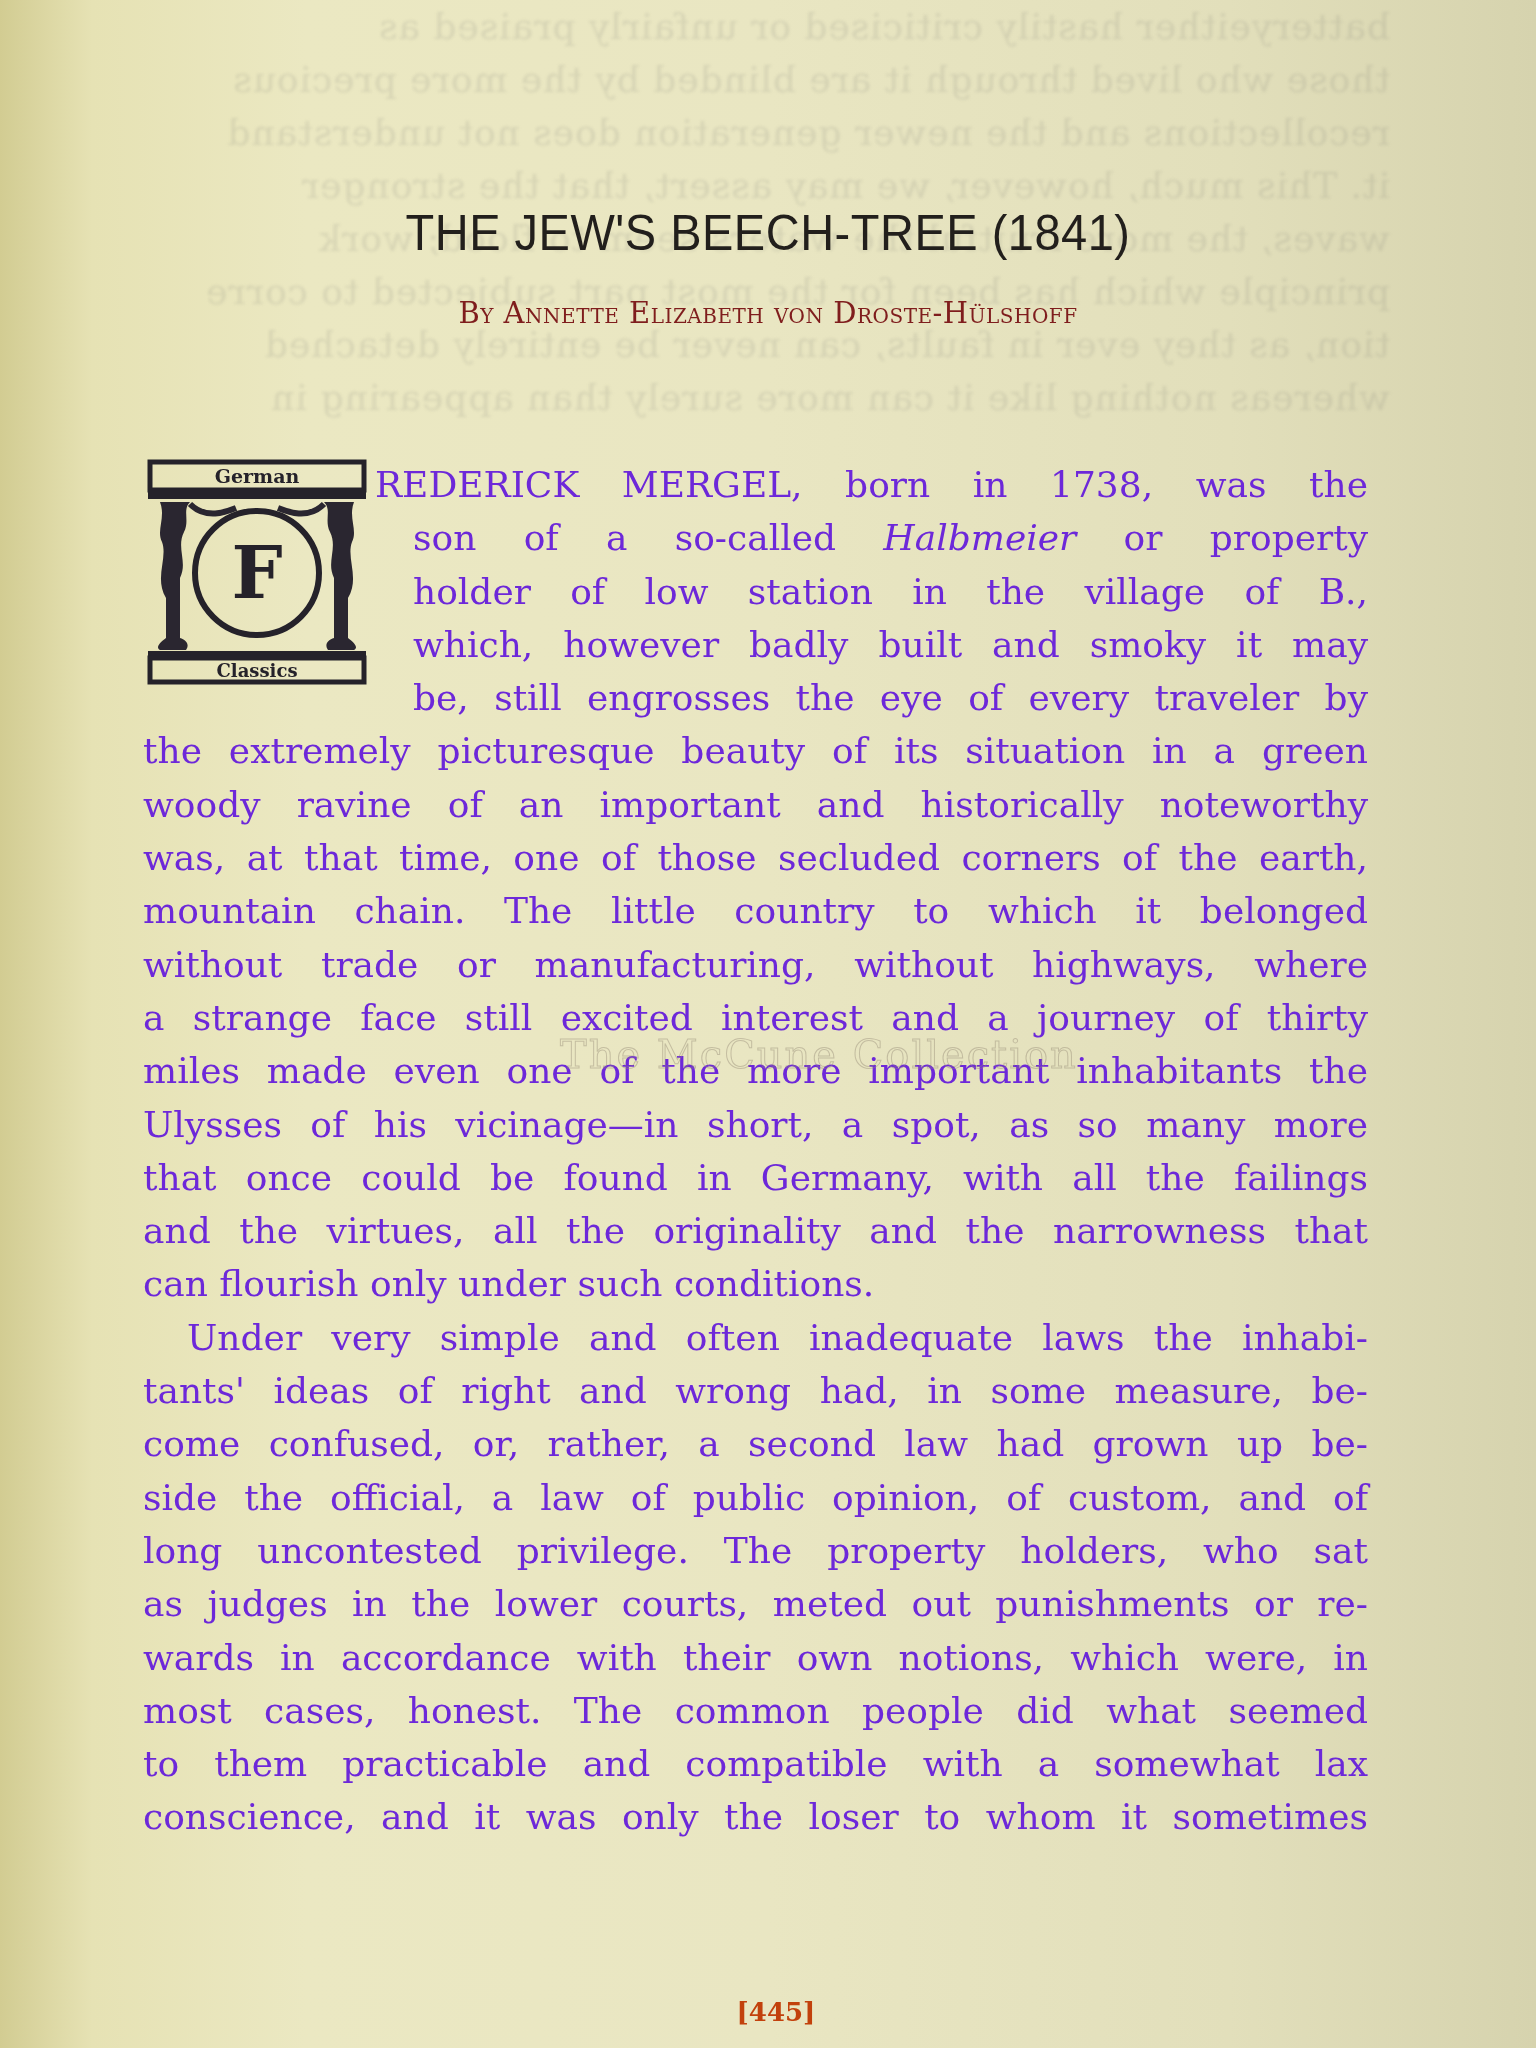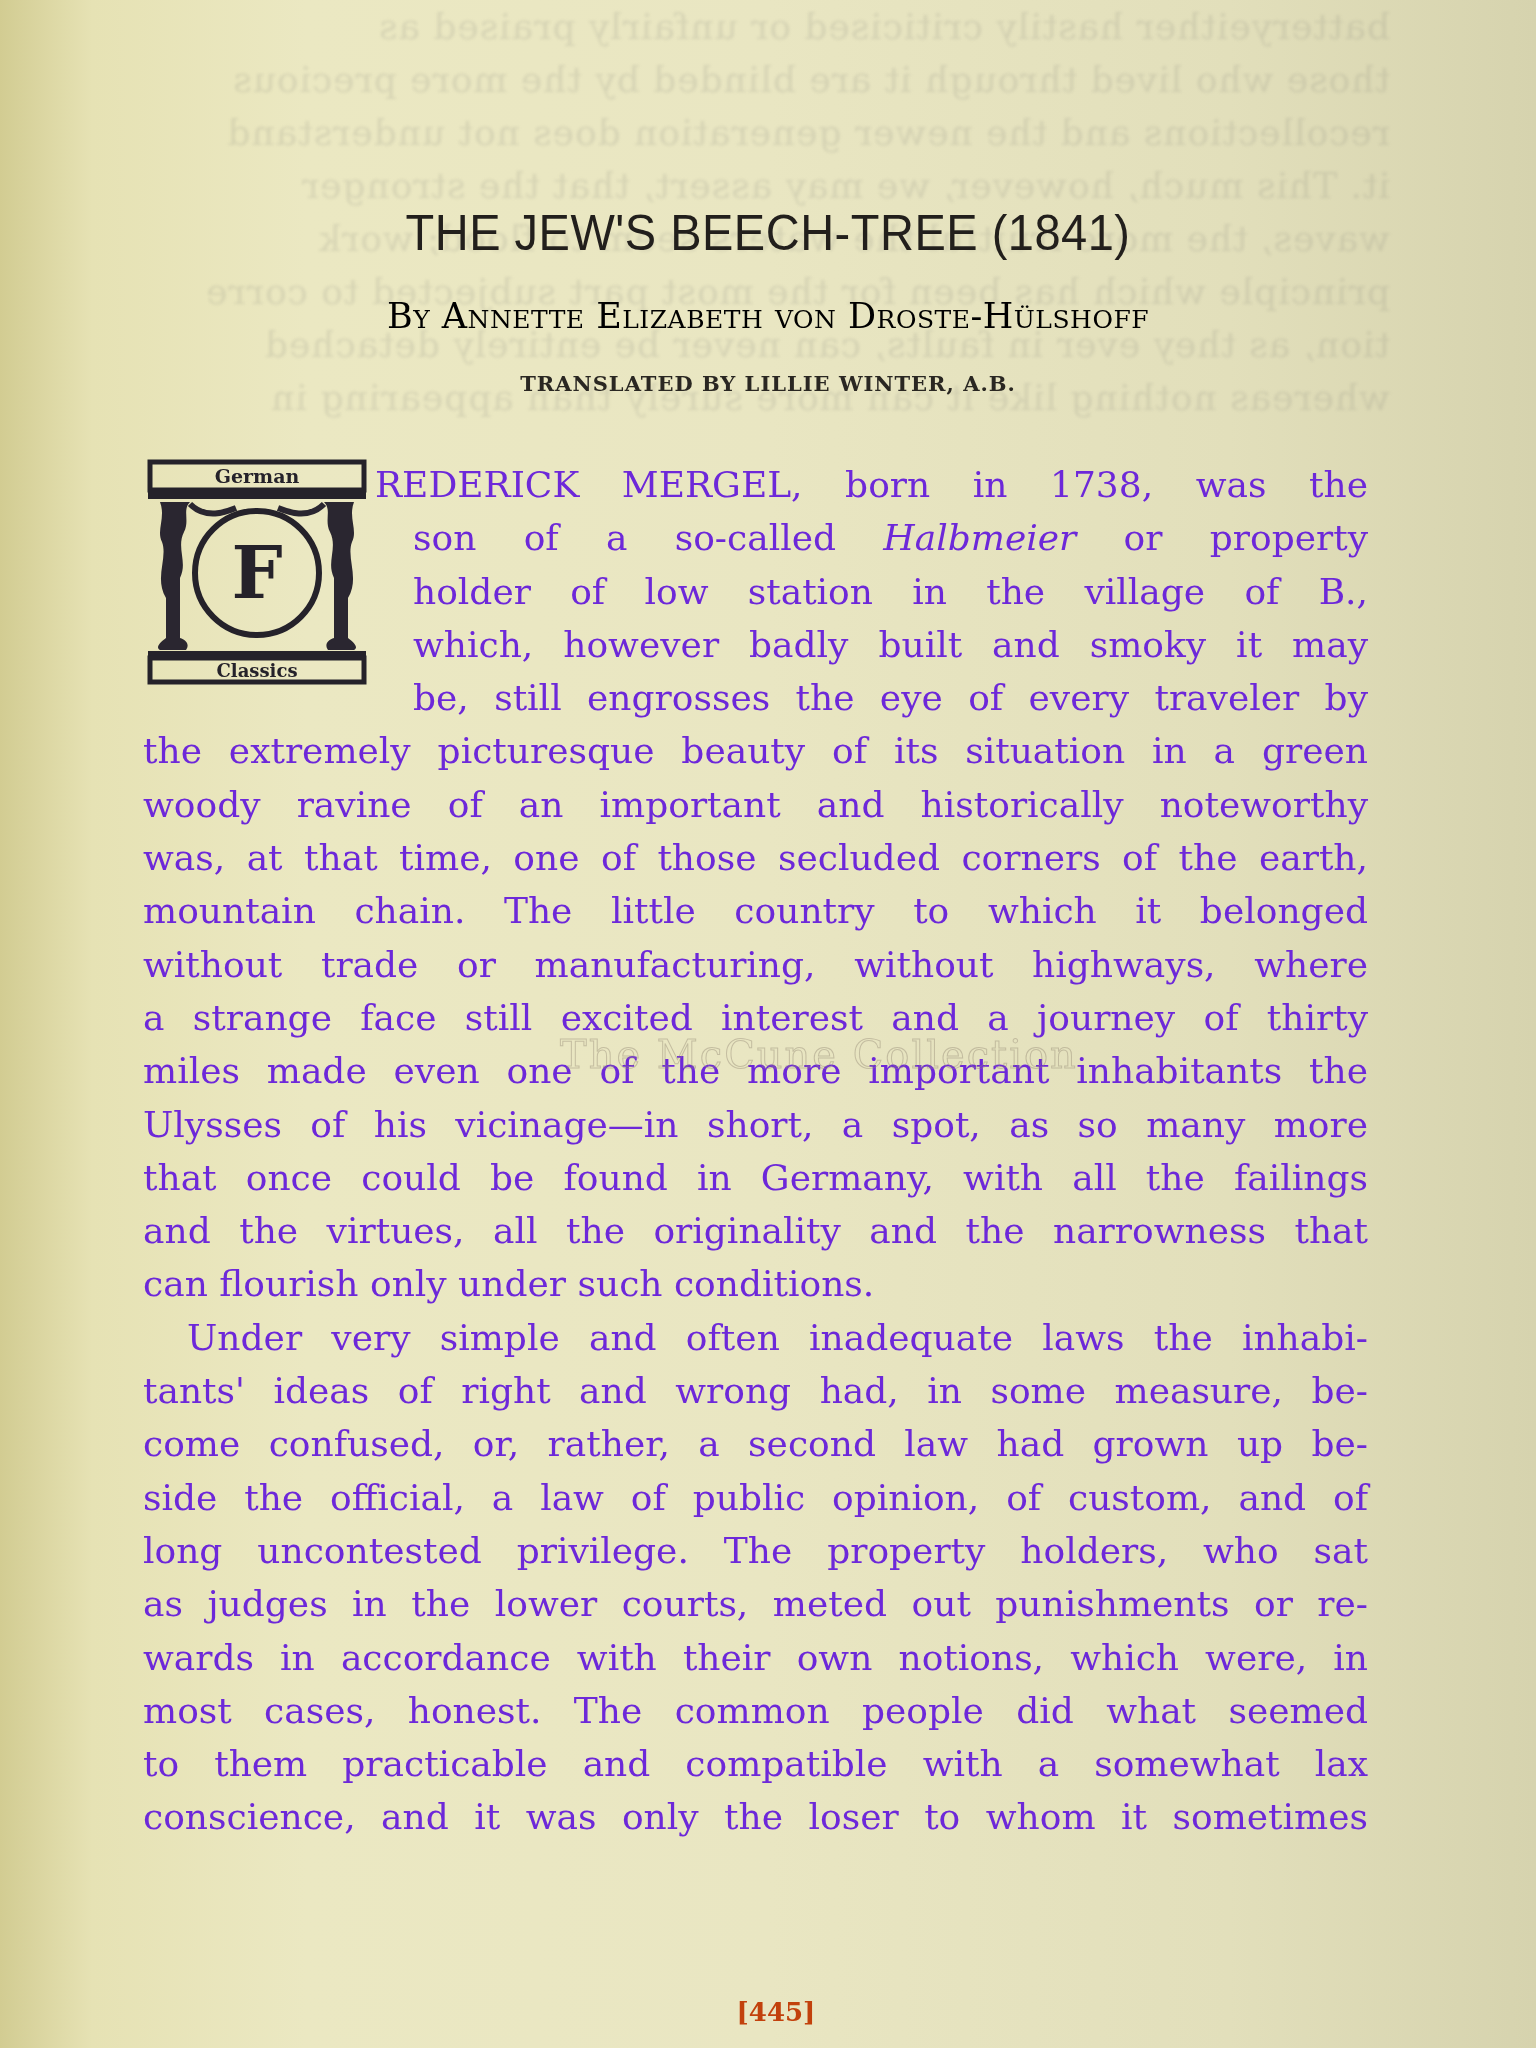--- a/index.html
+++ b/index.html
@@ -17,21 +17,21 @@
     transform: scaleX(-1); white-space: pre-line; overflow: hidden; height: 420px;
     filter: blur(1.5px);
   }
   .title {
     position: absolute; left: 0; width: 1536px; top: 205px; text-align: center;
     font-family: "Liberation Sans", sans-serif; font-size: 47px; letter-spacing: 0.5px;
     color: #221f1c; transform: scaleY(1.08);
   }
   .byline {
     position: absolute; left: 0; width: 1536px; top: 296px; text-align: center;
-    font-size: 35px; font-variant: small-caps; letter-spacing: 0.5px; color: #000000;
+    font-size: 29px; font-variant: small-caps; letter-spacing: 0.5px; color: #7f1d1d;
   }
   .translator {
     position: absolute; left: 0; width: 1536px; top: 371px; text-align: center;
     font-size: 21px; font-weight: bold; letter-spacing: 1px; color: #2a2722;
   }
   .logo {
     position: absolute; left: 146px; top: 458px; width: 222px; height: 228px;
   }
   .body-text {
     position: absolute; left: 143px; top: 458px; width: 1225px;
@@ -60,21 +60,20 @@
 those who lived through it are blinded by the more precious
 recollections and the newer generation does not understand
 it. This much, however, we may assert, that the stronger
 waves, the more fruitful the waters seem to flood; work
 principle which has been for the most part subjected to corre
 tion, as they ever in faults, can never be entirely detached
 whereas nothing like it can more surely than appearing in</div>
 
   <div class="title">THE JEW'S BEECH-TREE (1841)</div>
   <div class="byline">By Annette Elizabeth von Droste-Hülshoff</div>
-  <div class="translator">TRANSLATED BY LILLIE WINTER, A.B.</div>
 
   <svg class="logo" viewBox="0 0 222 228">
     <rect x="4" y="4" width="214" height="28" fill="none" stroke="#25222a" stroke-width="5"></rect>
     <text x="111" y="25" text-anchor="middle" font-family="DejaVu Serif, serif" font-weight="bold" font-size="19" fill="#25222a">German</text>
     <rect x="2" y="34" width="218" height="7" fill="#25222a"></rect>
     <path d="M14 44 C 20 60, 10 72, 16 84 C 22 100, 8 120, 20 140 L 20 180 C 12 186, 10 190, 14 192 L 40 192 C 44 186, 40 182, 34 180 L 34 120 C 42 104, 30 90, 38 74 C 44 62, 36 52, 44 44 Z" fill="#2a2630"></path>
     <path d="M208 44 C 202 60, 212 72, 206 84 C 200 100, 214 120, 202 140 L 202 180 C 210 186, 212 190, 208 192 L 182 192 C 178 186, 182 182, 188 180 L 188 120 C 180 104, 192 90, 184 74 C 178 62, 186 52, 178 44 Z" fill="#2a2630"></path>
     <path d="M44 46 C 60 62, 80 54, 90 50 M132 50 C 142 54, 162 62, 178 46" fill="none" stroke="#2a2630" stroke-width="6"></path>
     <circle cx="111" cy="115" r="62" fill="none" stroke="#25222a" stroke-width="6"></circle>
     <text x="111" y="140" text-anchor="middle" font-family="DejaVu Serif, serif" font-weight="bold" font-size="72" fill="#25222a">F</text>

